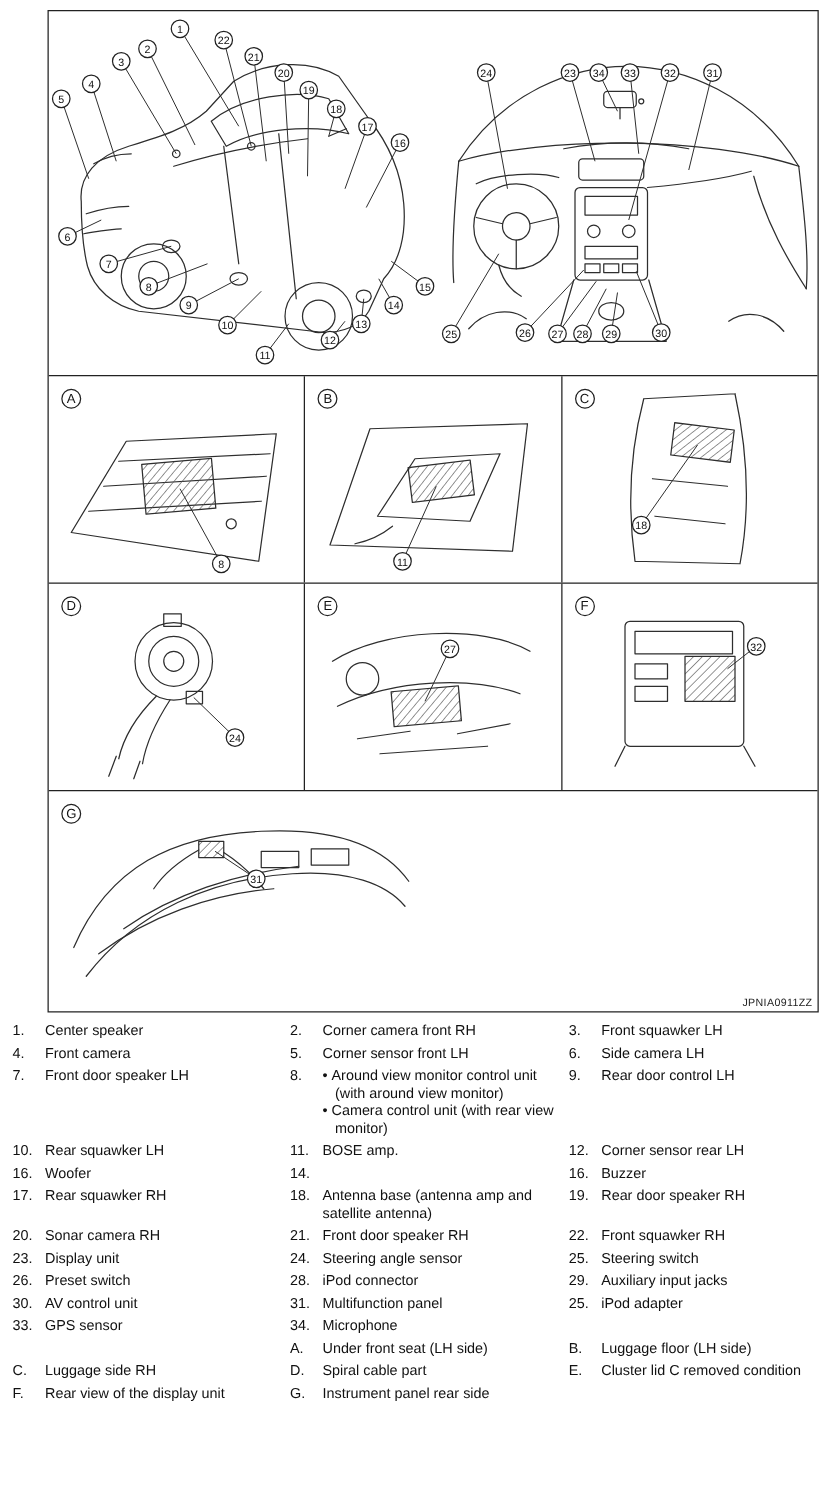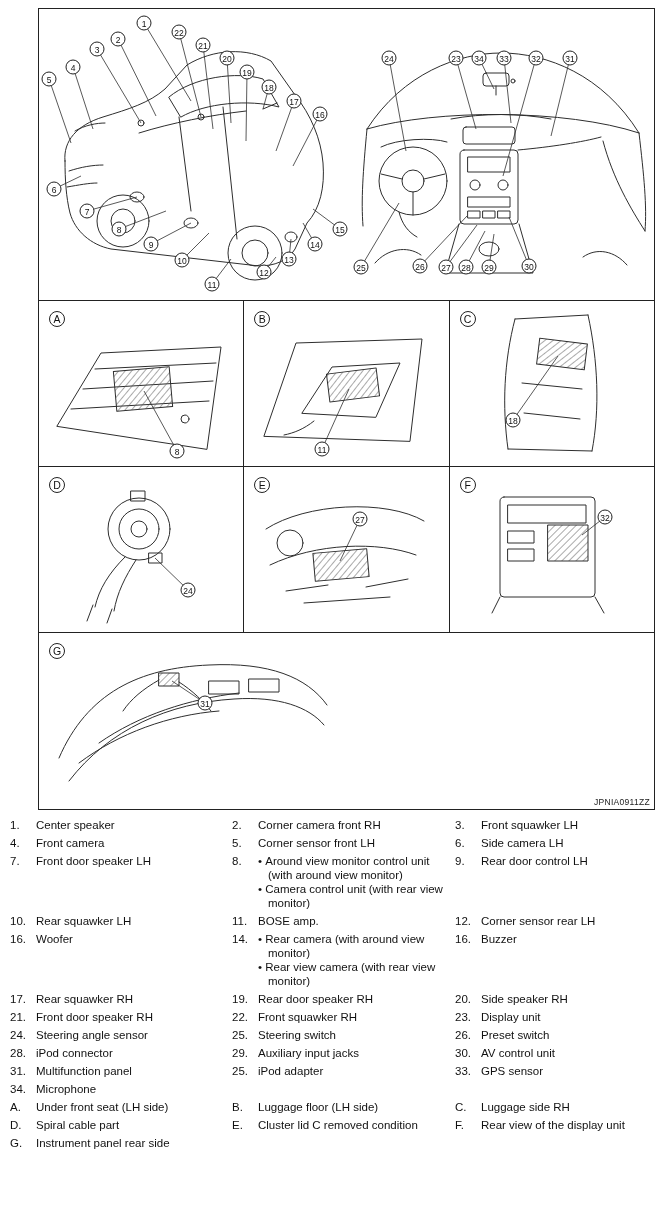--- a/index.html
+++ b/index.html
@@ -377,40 +377,40 @@
     <div class="legend-cell">
       <span class="legend-key">12.</span>
       <div class="legend-text">Corner sensor rear LH</div>
     </div>
     <div class="legend-cell">
       <span class="legend-key">16.</span>
       <div class="legend-text">Woofer</div>
     </div>
     <div class="legend-cell">
       <span class="legend-key">14.</span>
-      <div class="legend-text">
-        <div class="legend-bullet">•&nbsp;Rear camera (with around view monitor)</div>
-        <div class="legend-bullet">•&nbsp;Rear view camera (with rear view monitor)</div>
-      </div>
     </div>
     <div class="legend-cell">
       <span class="legend-key">16.</span>
       <div class="legend-text">Buzzer</div>
     </div>
     <div class="legend-cell">
       <span class="legend-key">17.</span>
       <div class="legend-text">Rear squawker RH</div>
     </div>
     <div class="legend-cell">
+      <span class="legend-key">18.</span>
+      <div class="legend-text">Antenna base (antenna amp and satellite antenna)</div>
+    </div>
+    <div class="legend-cell">
       <span class="legend-key">19.</span>
       <div class="legend-text">Rear door speaker RH</div>
     </div>
     <div class="legend-cell">
       <span class="legend-key">20.</span>
-      <div class="legend-text">Side speaker RH</div>
+      <div class="legend-text">Sonar camera RH</div>
     </div>
     <div class="legend-cell">
       <span class="legend-key">21.</span>
       <div class="legend-text">Front door speaker RH</div>
     </div>
     <div class="legend-cell">
       <span class="legend-key">22.</span>
       <div class="legend-text">Front squawker RH</div>
     </div>
     <div class="legend-cell">

